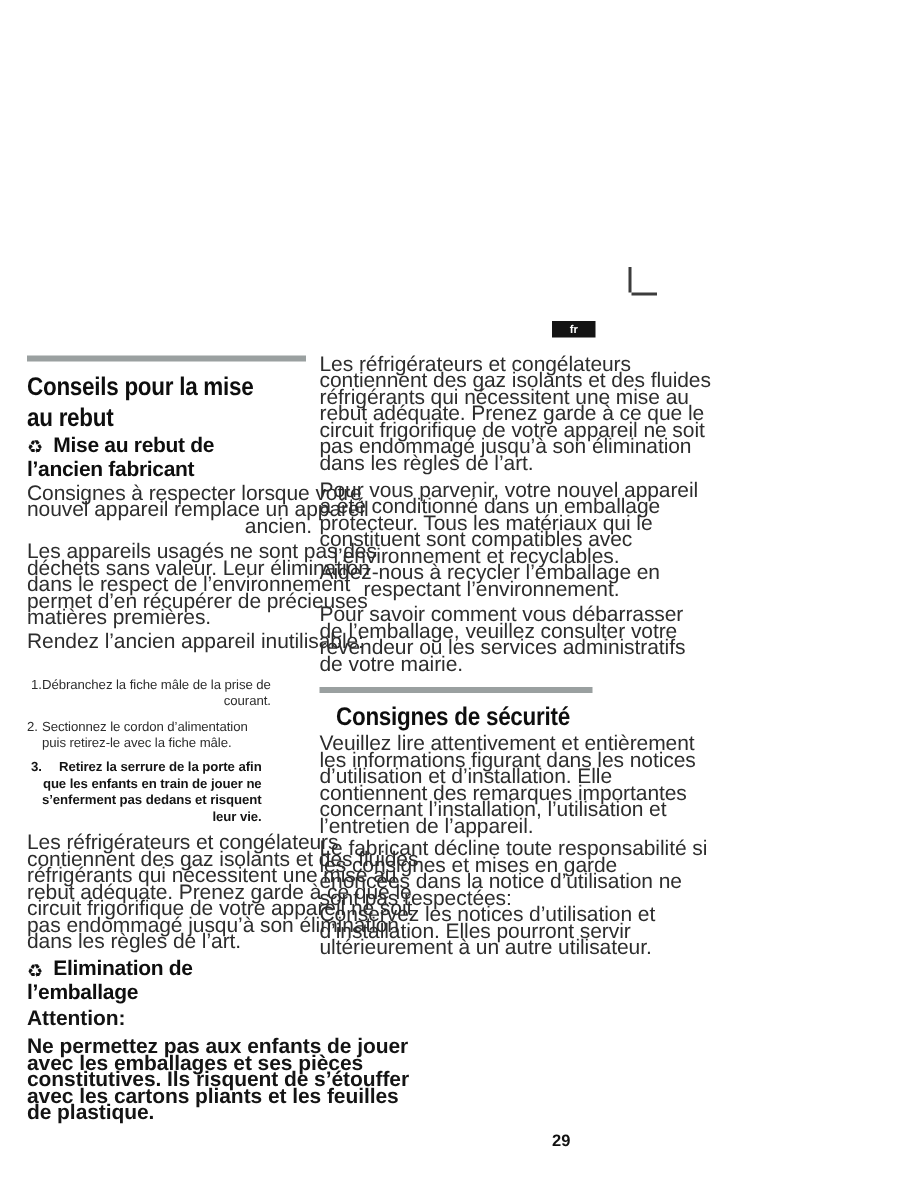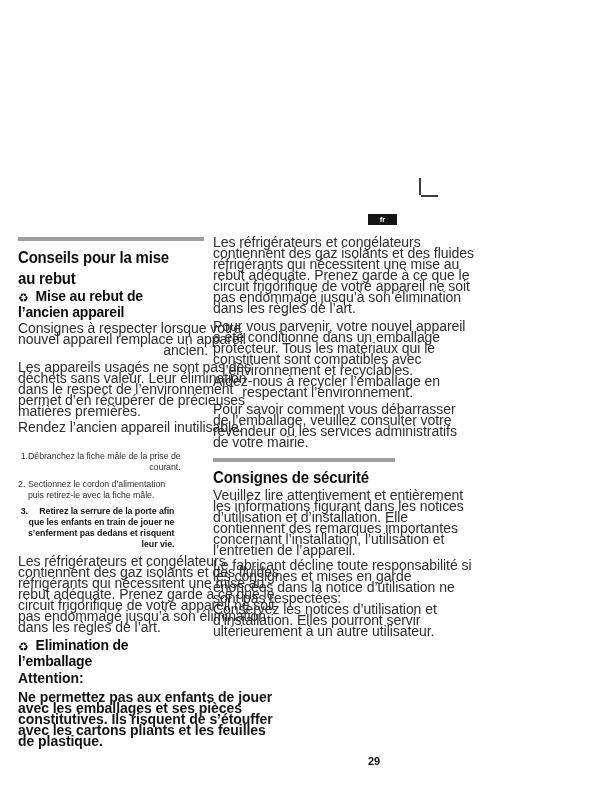--- a/index.html
+++ b/index.html
@@ -32,21 +32,21 @@
     white-space:pre;color:#2d2d2d;
   }
   .b{font-weight:bold;color:#141414;}
   .mt4{margin-top:4px;}
   .list{margin:2px 0 0 0;}
   .li{display:flex;margin:0 0 5px 0;}
   .li .num{flex:none;width:10px;font-size:8.8px;line-height:11px;}
   .li .txt{font-size:8.8px;line-height:11px;letter-spacing:-0.05px;white-space:pre;}
   .attention{margin:5px 0 8px 0;}
   .warning{margin:0;}
-  .safety-title{margin:0 0 2px 0;}
+  .safety-title{margin:0 0 2px 0;text-align:center;}
   .safety-h2{margin:2px 0 2px 0;padding-top:2px;}
   .lang-badge{
     position:absolute;left:368px;top:214px;width:29px;height:11px;background:#141414;
     color:#ffffff;font-size:7.5px;font-weight:bold;text-align:center;line-height:11px;
   }
   .crop-mark-v{position:absolute;left:419px;top:178px;width:1.5px;height:17px;background:#3c3c3c;}
   .crop-mark-h{position:absolute;left:421px;top:195px;width:17px;height:1.5px;background:#3c3c3c;}
   .page-number{
     position:absolute;left:368px;top:755px;font-size:11px;font-weight:bold;color:#111;
   }
@@ -63,21 +63,21 @@
 
   <div class="lang-badge">fr</div>
 
   <div class="col col-left">
     <div class="rule rule-left"></div>
 
     <h1 class="h1"><span class="cond">Conseils pour la mise
 au rebut</span></h1>
 
     <h2 class="h2"><span class="ricon h2-icon-gap">♻</span><span>Mise au rebut de
-l’ancien appareil</span></h2>
+l’ancien fabricant</span></h2>
 
     <p class="p mt4 sp-left">Consignes à respecter lorsque votre
 nouvel appareil remplace un appareil
 ancien.</p>
 
     <p class="p sp-left2">Les appareils usagés ne sont pas des
 déchets sans valeur. Leur élimination
 dans le respect de l’environnement
 permet d’en récupérer de précieuses
 matières premières.</p>

